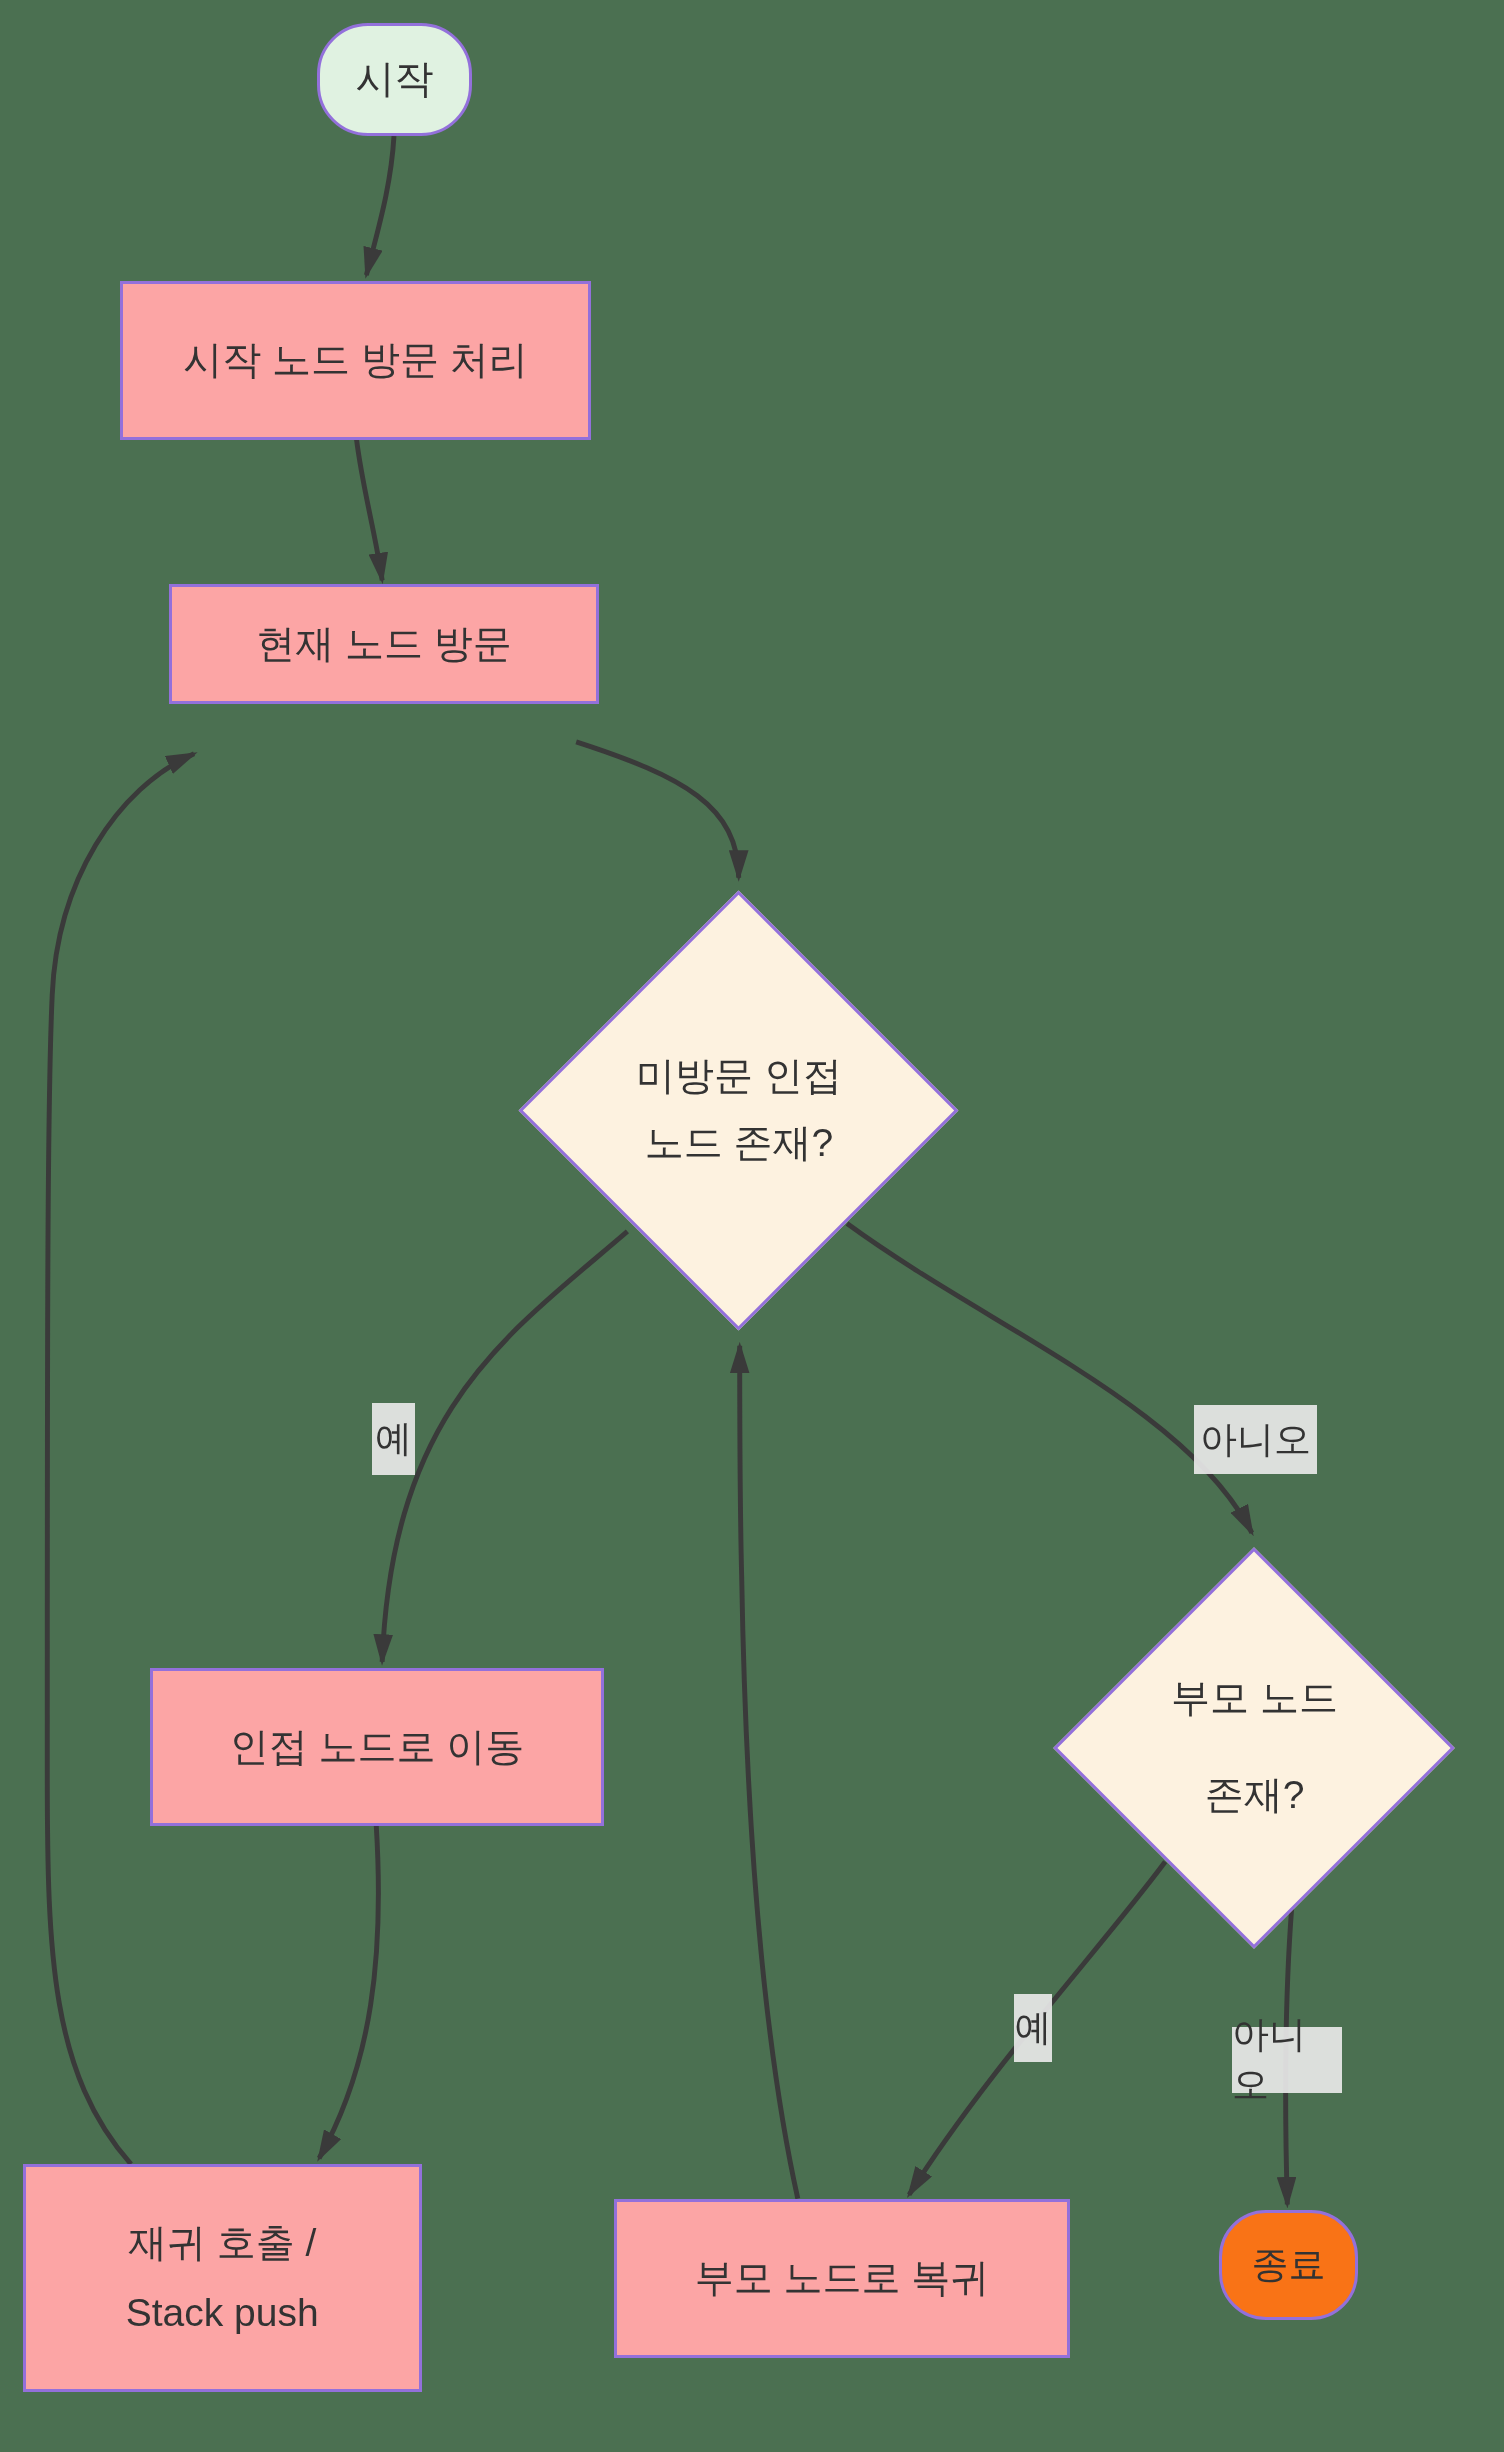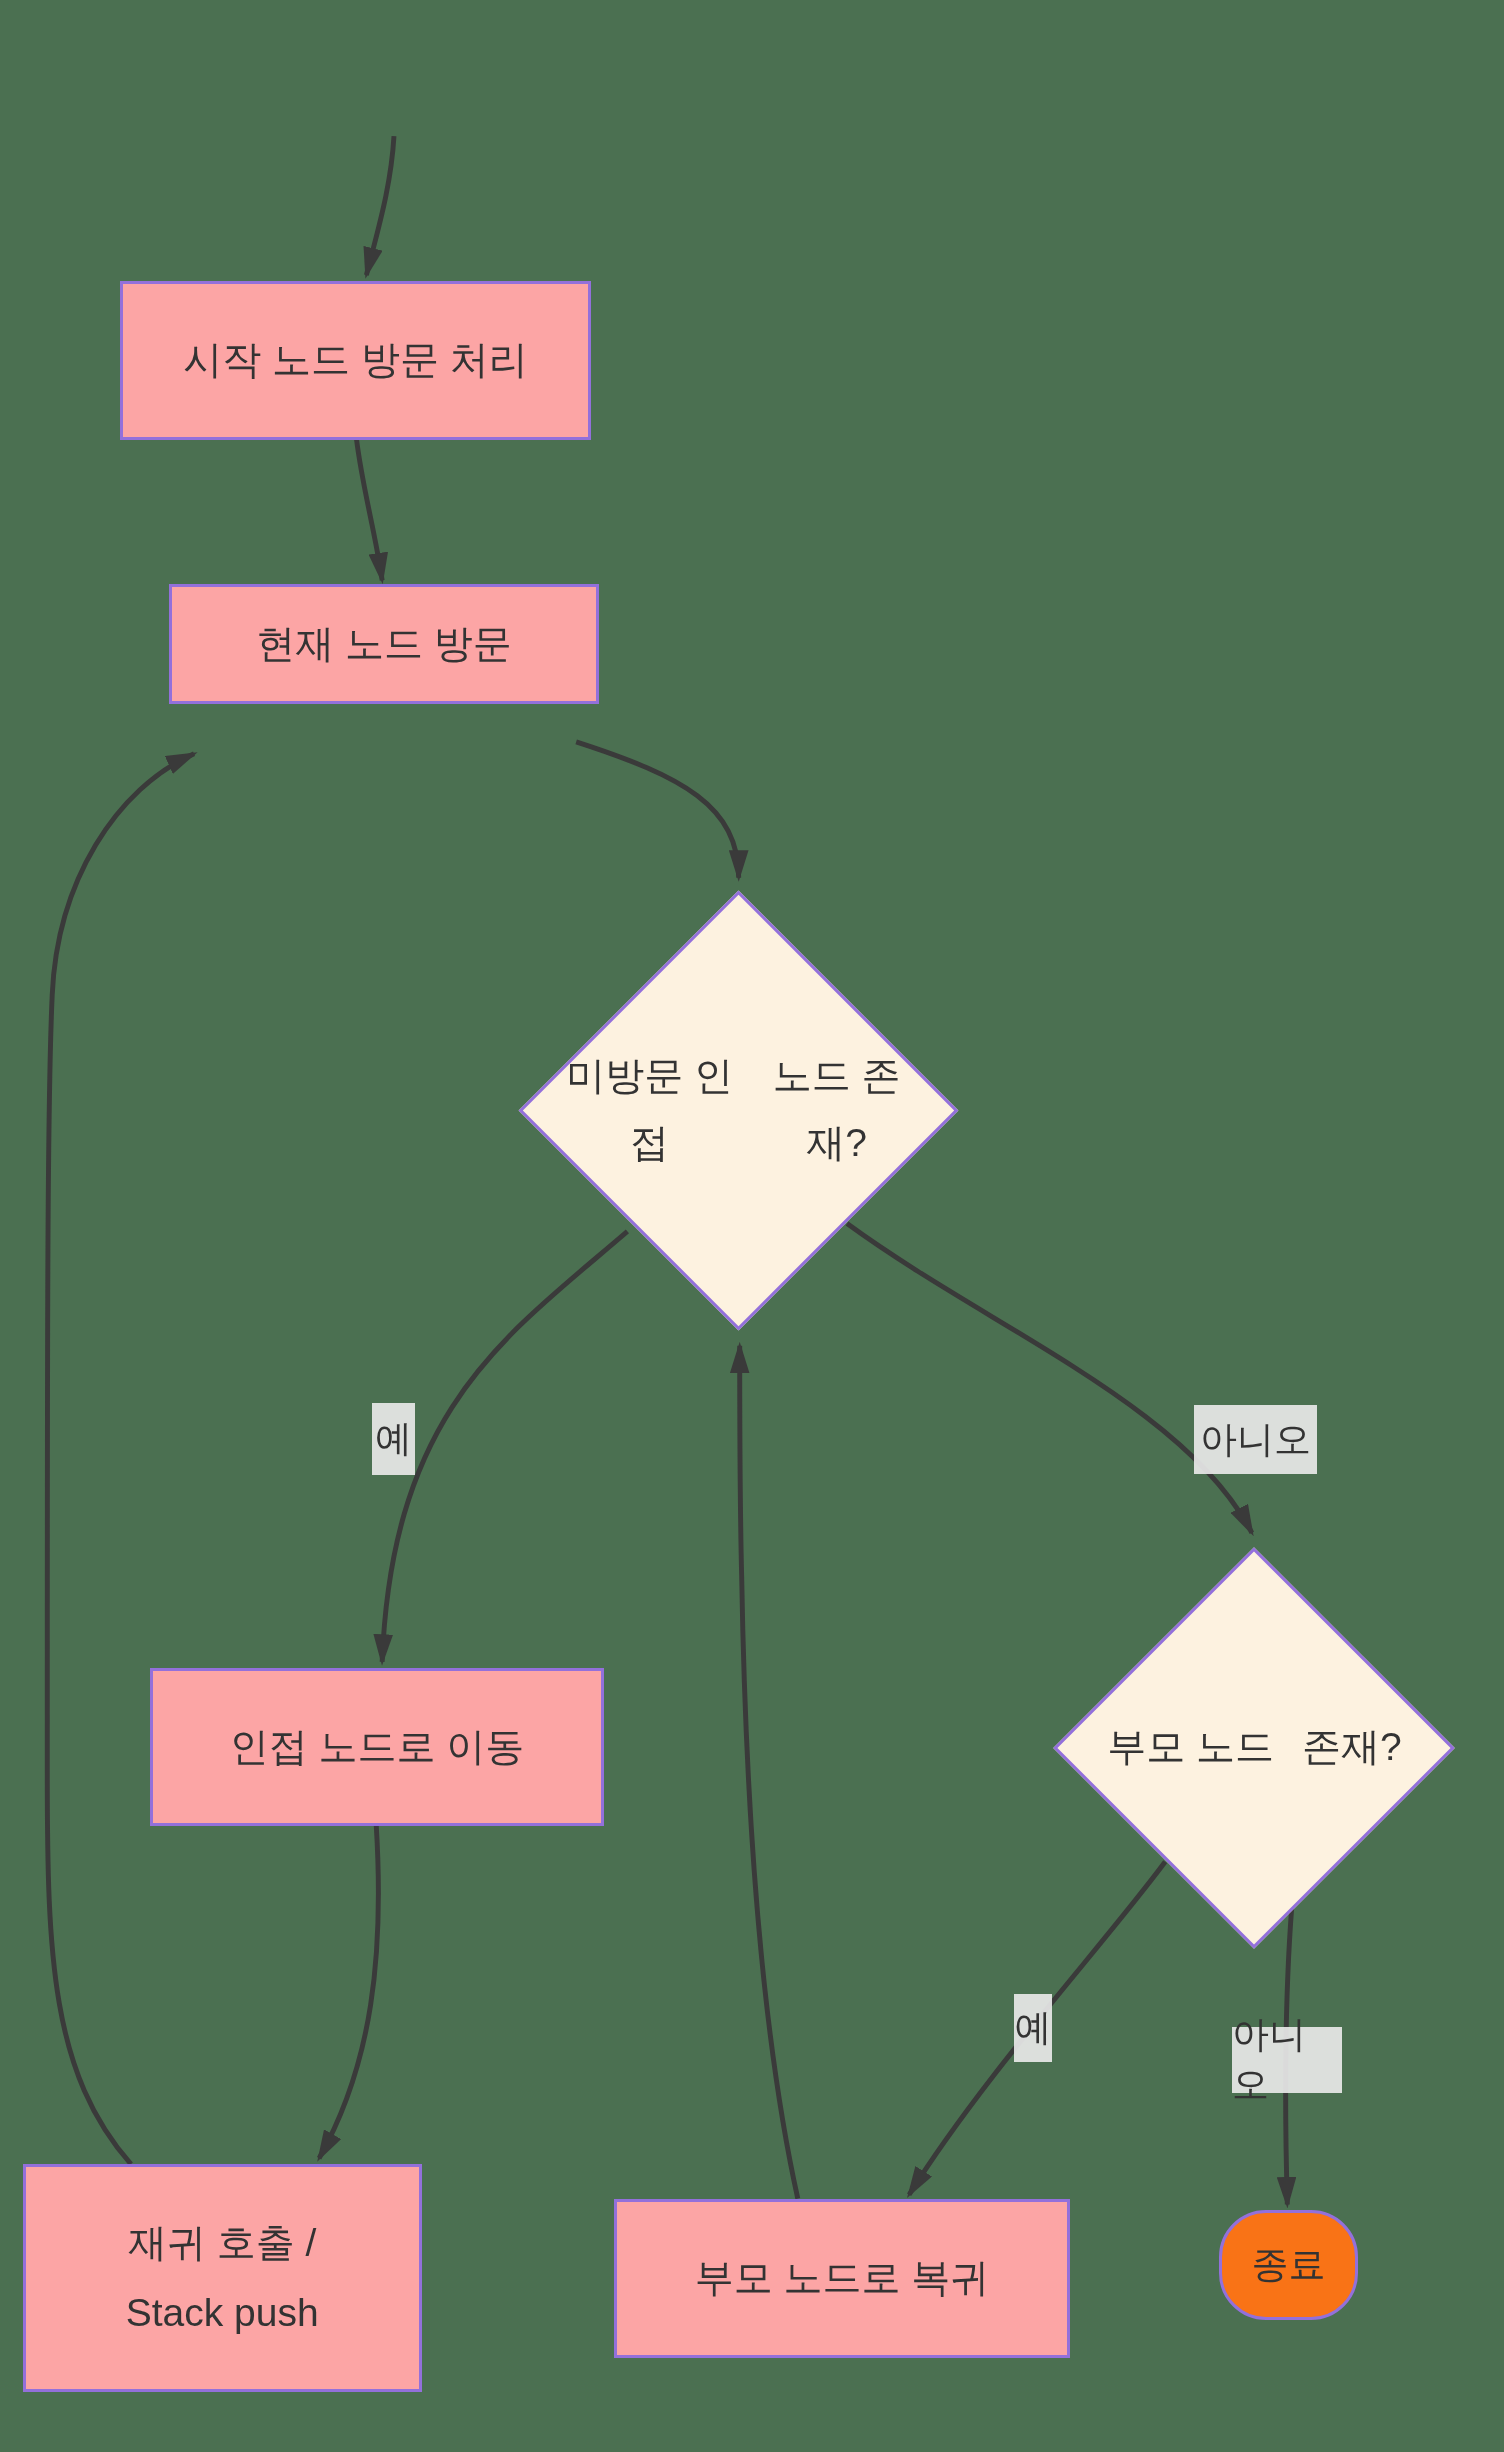--- a/index.html
+++ b/index.html
@@ -42,21 +42,21 @@
     box-sizing:border-box;
     background:#FDF2E0;
     border:3.9px solid #9370DB;
     transform:rotate(45deg);
     z-index:2;
   }
   .diamond-1{left:583px;top:955px;width:311px;height:311px;}
   .diamond-2{left:1112px;top:1606px;width:284px;height:284px;}
   .diamond-label{
     position:absolute;
-    display:flex;flex-direction:row;align-items:center;justify-content:center;
+    display:flex;flex-direction:column;align-items:center;justify-content:center;
     text-align:center;font-size:39px;
     z-index:3;
   }
   .diamond-label-1{left:552px;top:1023px;width:374px;height:171px;line-height:67px;}
   .diamond-label-2{left:1077px;top:1667px;width:355px;height:158px;line-height:69px;gap:28px;}
   .edge-label{
     position:absolute;
     box-sizing:border-box;
     background:rgba(232,232,232,0.92);
     display:flex;align-items:center;justify-content:center;
@@ -86,20 +86,23 @@
       <path d="M 637 1250 C 515 1355 398 1430 388 1687" marker-end="url(#arrowhead)"></path>
       <path d="M 860 1242 C 1005 1348 1205 1428 1271 1556" marker-end="url(#arrowhead)"></path>
       <path d="M 382 1853 C 390 1985 378 2095 324 2191" marker-end="url(#arrowhead)"></path>
       <path d="M 133 2197 C 52 2105 48 1985 48 1800 C 48 1350 48 1120 53 1010 C 58 895 118 800 197 765" marker-end="url(#arrowhead)"></path>
       <path d="M 810 2232 C 772 2060 757 1830 753 1600 C 751 1520 751 1450 751 1366" marker-end="url(#arrowhead)"></path>
       <path d="M 1183 1890 C 1120 1975 1000 2105 923 2228" marker-end="url(#arrowhead)"></path>
       <path d="M 1313 1918 C 1304 2020 1304 2130 1307 2238" marker-end="url(#arrowhead)"></path>
     </g>
   </svg>
 
+  <div class="node stadium-start">
+    <span>시작</span>
+  </div>
 
   <div class="node box-process-start">
     <span>시작 노드 방문 처리</span>
   </div>
 
   <div class="node box-visit-current">
     <span>현재 노드 방문</span>
   </div>
 
   <div class="diamond diamond-1"></div>

